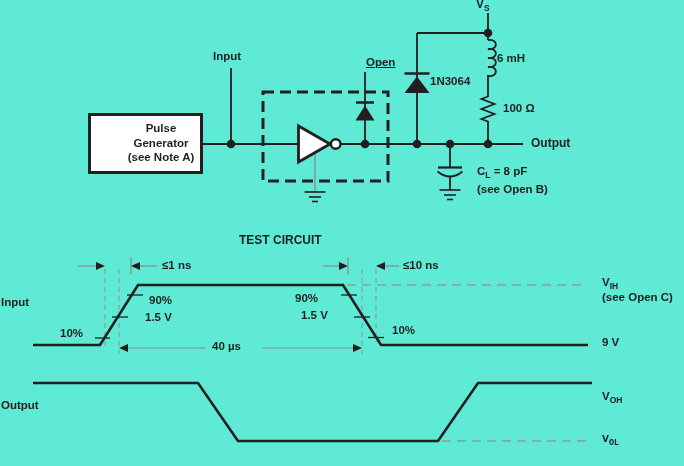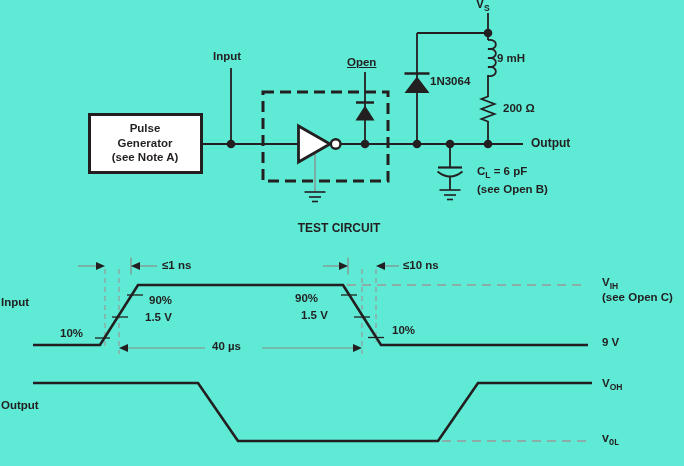--- a/index.html
+++ b/index.html
@@ -5,22 +5,22 @@
   html,body{margin:0;padding:0;background:#fff;}
   #stage{position:relative;width:684px;height:466px;background:#5eead4;overflow:hidden;
          font-family:"Liberation Sans",sans-serif;}
   #stage svg{position:absolute;left:0;top:0;}
   .lbl{position:absolute;font-family:"Liberation Sans",sans-serif;font-weight:bold;
        font-size:11.5px;color:#231f20;white-space:nowrap;line-height:1.15;}
   .t12{font-size:12px;}
   .sub{font-size:8.5px;font-weight:bold;vertical-align:-2.5px;letter-spacing:0;}
   .boxtext{position:absolute;left:89px;top:114px;width:112px;height:58px;
            display:flex;flex-direction:column;align-items:center;justify-content:center;
-           font-weight:bold;font-size:11.5px;color:#231f20;line-height:14.5px;text-align:center;}
-  .ctr{text-align:center;}
+           font-weight:bold;font-size:11.5px;color:#231f20;line-height:14.5px;text-align:center;padding-left:16px;}
+  .ctr{text-align:left;margin-top:12px;}
 </style>
 </head>
 <body>
 
 <div id="stage">
 
   <svg width="684" height="466" viewBox="0 0 684 466">
 
     <g stroke="#231f20" stroke-width="1.8" fill="none">
       <path d="M202 144 H523"></path>
@@ -136,50 +136,50 @@
     <g>
       <polyline points="33,345 100,345 138,285 343,285 381,345 588,345" fill="none" stroke="#231f20" stroke-width="2.6" stroke-linejoin="miter"></polyline>
     </g>
 
     <g>
       <polyline points="33,383 198,383 238,441 438,441 478,383 592,383" fill="none" stroke="#231f20" stroke-width="2.6" stroke-linejoin="miter"></polyline>
     </g>
   </svg>
 
   <div class="lbl t12" style="left:476px;top:-2px;"><span>V</span><span class="sub">S</span></div>
-  <div class="lbl" style="left:497px;top:52px;">9 mH</div>
-  <div class="lbl" style="left:503px;top:102px;">200 Ω</div>
+  <div class="lbl" style="left:497px;top:52px;">6 mH</div>
+  <div class="lbl" style="left:503px;top:102px;">100 Ω</div>
   <div class="lbl" style="left:430px;top:75px;">1N3064</div>
   <div class="lbl" style="left:213px;top:50px;">Input</div>
-  <div class="lbl" style="left:347px;top:56px;text-decoration:underline;">Open</div>
+  <div class="lbl" style="left:366px;top:56px;text-decoration:underline;">Open</div>
 
   <div class="boxtext">
     <span>Pulse</span>
     <span>Generator</span>
     <span>(see Note A)</span>
   </div>
 
   <div class="lbl t12" style="left:531px;top:137px;">Output</div>
-  <div class="lbl" style="left:477px;top:165px;"><span>C</span><span class="sub">L</span><span> = 6 pF</span></div>
+  <div class="lbl" style="left:477px;top:165px;"><span>C</span><span class="sub">L</span><span> = 8 pF</span></div>
   <div class="lbl" style="left:477px;top:183px;">(see Open B)</div>
   <div class="lbl t12 ctr" style="left:239px;top:222px;width:200px;">TEST CIRCUIT</div>
 
   <div class="lbl" style="left:1px;top:296px;">Input</div>
   <div class="lbl" style="left:60px;top:327px;">10%</div>
   <div class="lbl" style="left:149px;top:294px;">90%</div>
   <div class="lbl" style="left:145px;top:311px;">1.5 V</div>
   <div class="lbl" style="left:162px;top:259px;">≤1 ns</div>
   <div class="lbl" style="left:295px;top:292px;">90%</div>
   <div class="lbl" style="left:301px;top:309px;">1.5 V</div>
   <div class="lbl" style="left:392px;top:324px;">10%</div>
   <div class="lbl" style="left:403px;top:259px;text-align:right;">≤10 ns</div>
   <div class="lbl" style="left:212px;top:340px;">40 µs</div>
 
   <div class="lbl" style="left:602px;top:276px;"><span>V</span><span class="sub">IH</span></div>
   <div class="lbl" style="left:602px;top:291px;">(see Open C)</div>
   <div class="lbl" style="left:602px;top:336px;">9 V</div>
 
   <div class="lbl" style="left:1px;top:399px;">Output</div>
-  <div class="lbl" style="left:602px;top:377px;"><span>V</span><span class="sub">OH</span></div>
+  <div class="lbl" style="left:602px;top:390px;"><span>V</span><span class="sub">OH</span></div>
   <div class="lbl" style="left:602px;top:432px;font-family:Liberation Mono, monospace;"><span>V</span><span class="sub">OL</span></div>
 
 
 </div>
 
 </body></html>

